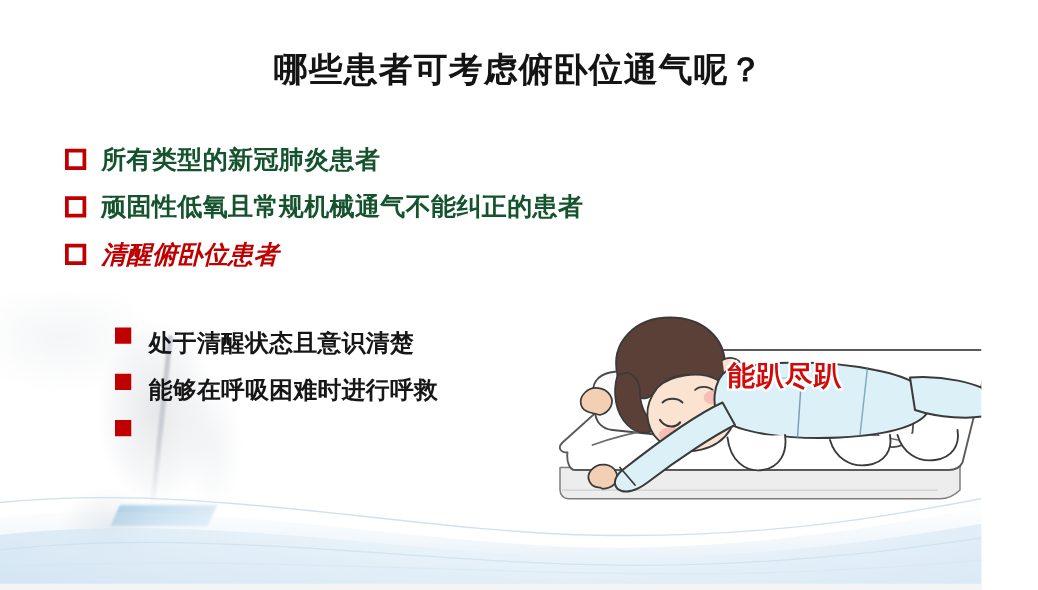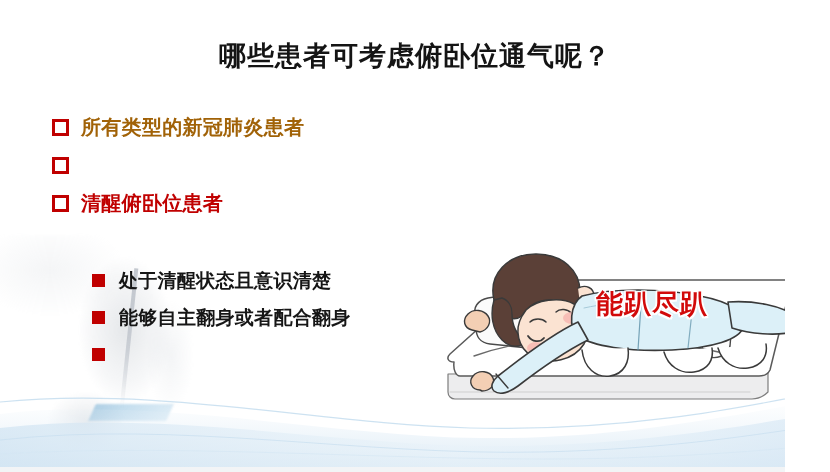--- a/index.html
+++ b/index.html
@@ -112,35 +112,34 @@
     width: 11px;
     height: 11px;
     border: 3px solid #C00000;
     background: #ffffff;
     margin-right: 12px;
     box-sizing: content-box;
   }
   .bullet-text {
     font-size: 20px;
     font-weight: bold;
-    color: #a16207;
+    color: #14532d;
     letter-spacing: 0.3px;
     white-space: nowrap;
   }
-  .bullet-text.accent { color: #C00000; }
+  .bullet-text.accent { color: #C00000; font-style: italic; }
 
   .subbullets {
     position: absolute;
     left: 92px;
     top: 262px;
     width: 340px;
   }
   .sub-row {
     display: flex;
-    align-items: center;
     height: 37px;
   }
   .marker-solid {
     flex: 0 0 auto;
     width: 13px;
     height: 13px;
     background: #C00000;
     margin-right: 14px;
   }
   .sub-text {
@@ -156,23 +155,23 @@
     position: absolute;
     left: 432px;
     top: 244px;
     width: 400px;
     height: 178px;
   }
   .illustration svg { display: block; width: 400px; height: 178px; }
 
   .overlay-caption {
     position: absolute;
-    left: 596px;
+    left: 582px;
     top: 286px;
-    font-size: 27px;
+    font-size: 22px;
     font-weight: bold;
     color: #D20A0A;
     letter-spacing: 1px;
     white-space: nowrap;
     text-shadow:
       -1.5px -1.5px 0 #ffffff,  1.5px -1.5px 0 #ffffff,
       -1.5px  1.5px 0 #ffffff,  1.5px  1.5px 0 #ffffff,
       -1.5px 0 0 #ffffff, 1.5px 0 0 #ffffff,
       0 -1.5px 0 #ffffff, 0 1.5px 0 #ffffff;
   }
@@ -215,40 +214,41 @@
   <div class="bullets">
 
     <div class="bullet-row">
       <span class="marker-hollow"></span>
       <span class="bullet-text">所有类型的新冠肺炎患者</span>
     </div>
 
 
     <div class="bullet-row">
       <span class="marker-hollow"></span>
+      <span class="bullet-text">顽固性低氧且常规机械通气不能纠正的患者</span>
     </div>
 
     <div class="bullet-row">
       <span class="marker-hollow"></span>
       <span class="bullet-text accent">清醒俯卧位患者</span>
     </div>
 
   </div>
 
   <div class="subbullets">
 
     <div class="sub-row">
       <span class="marker-solid"></span>
       <span class="sub-text">处于清醒状态且意识清楚</span>
     </div>
 
 
     <div class="sub-row">
       <span class="marker-solid"></span>
-      <span class="sub-text">能够自主翻身或者配合翻身</span>
+      <span class="sub-text">能够在呼吸困难时进行呼救</span>
     </div>
 
     <div class="sub-row">
       <span class="marker-solid"></span>
     </div>
 
   </div>
 
   <div class="illustration">
     <svg viewBox="0 0 400 178" aria-hidden="true">

